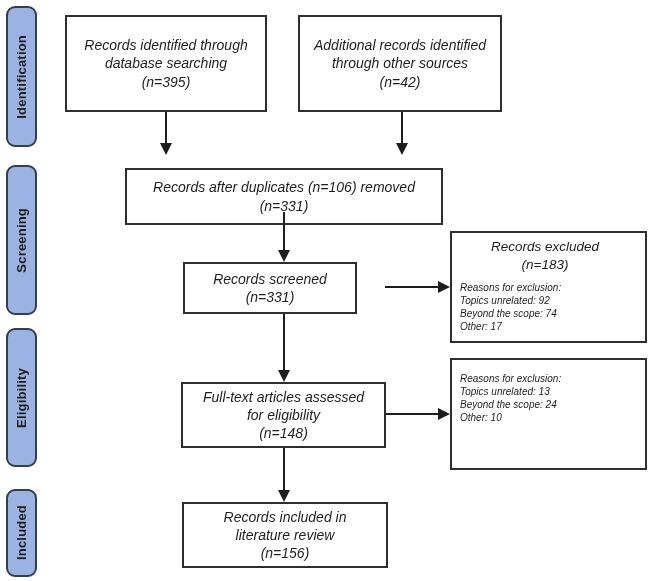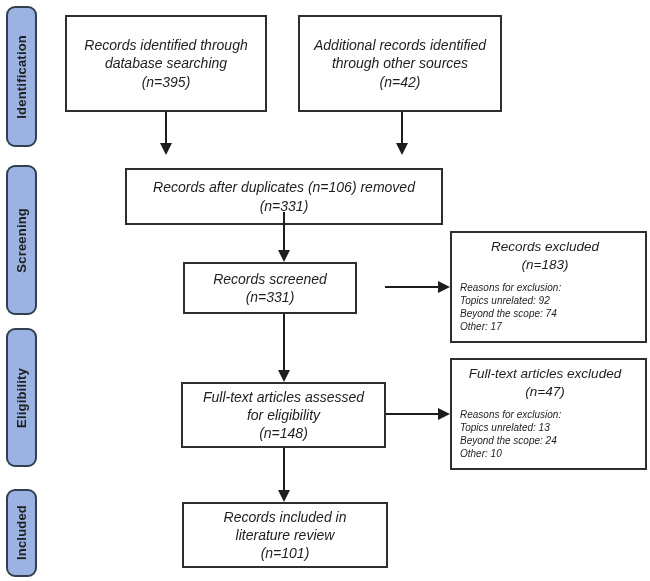--- a/index.html
+++ b/index.html
@@ -145,31 +145,29 @@
 Topics unrelated: 92
 Beyond the scope: 74
 Other: 17</span>
   </div>
   <div class="node" id="box-fulltext-assessed">
     <span class="node-text">Full-text articles assessed
 for eligibility
 (n=148)</span>
   </div>
   <div class="node side" id="box-fulltext-excluded">
-    <span class="side-title">Full-text articles excluded
-(n=47)</span>
     <span class="side-reasons">Reasons for exclusion:
 Topics unrelated: 13
 Beyond the scope: 24
 Other: 10</span>
   </div>
   <div class="node" id="box-records-included">
     <span class="node-text">Records included in
 literature review
-(n=101)</span>
+(n=156)</span>
   </div>
 
   <svg class="arrows" viewBox="0 0 650 581" xmlns="http://www.w3.org/2000/svg">
     <g>
       <line x1="166" y1="112" x2="166" y2="144"></line>
       <polygon points="160,143 172,143 166,155"></polygon>
     </g>
     <g>
       <line x1="402" y1="112" x2="402" y2="144"></line>
       <polygon points="396,143 408,143 402,155"></polygon>

